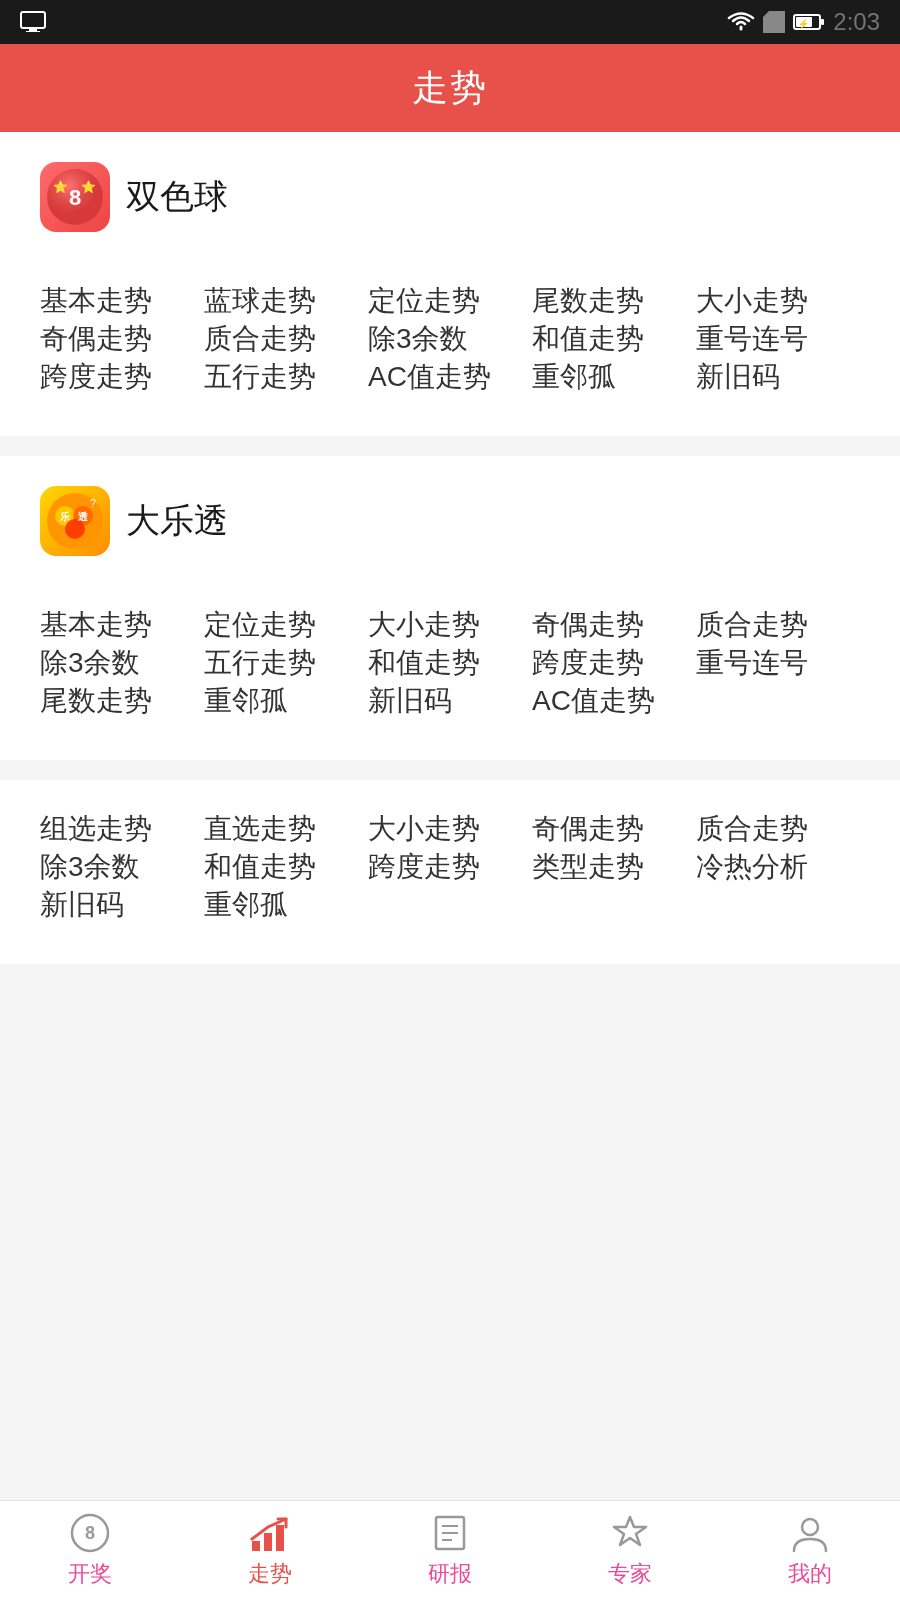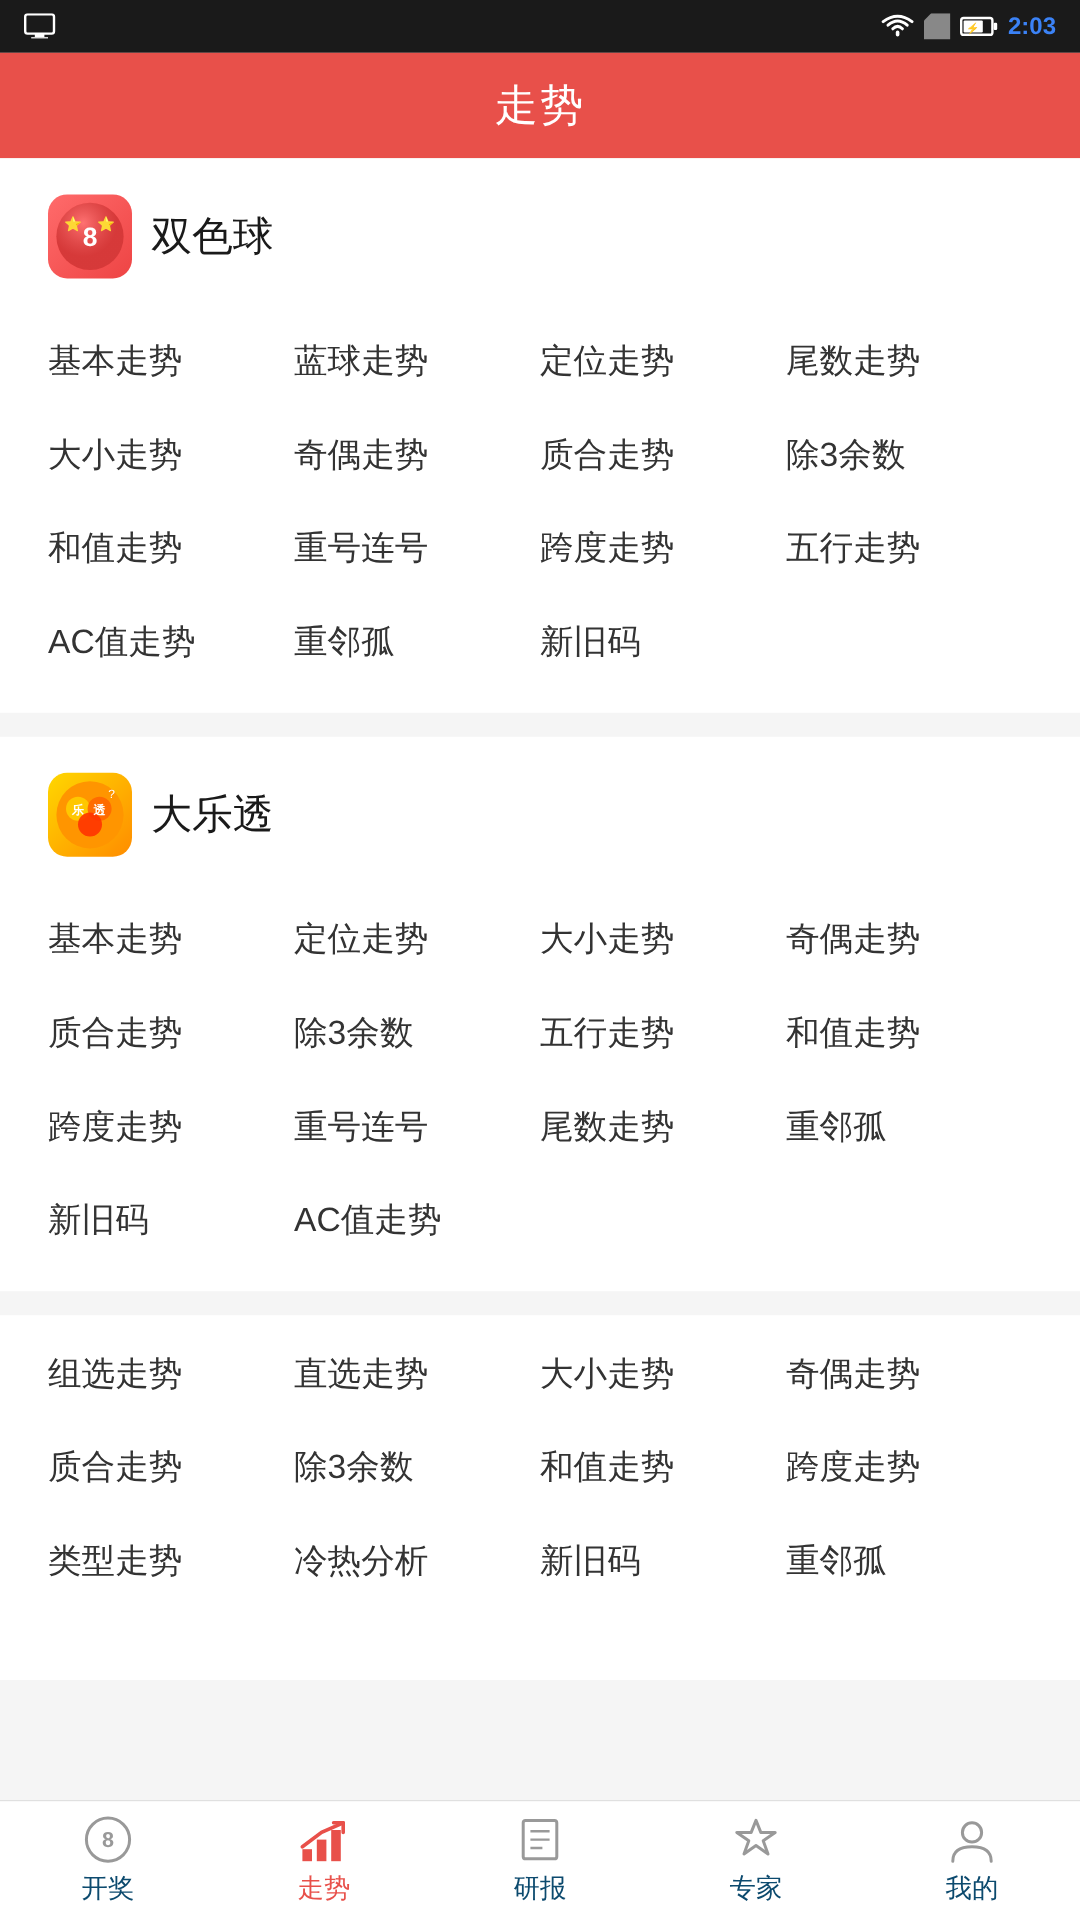--- a/index.html
+++ b/index.html
@@ -70,22 +70,21 @@
     }
 
     .section-title {
       font-size: 34px;
       font-weight: 400;
       color: #1a1a1a;
     }
 
     .menu-grid {
       display: grid;
-      grid-template-columns: repeat(4, 1fr);
-      row-gap: 40px;
+      grid-template-columns: repeat(5, 1fr);
     }
 
     .menu-item {
       font-size: 28px;
       color: #333;
       cursor: pointer;
     }
 
     
     .tab-bar {
@@ -103,21 +102,21 @@
     .tab-item {
       display: flex;
       flex-direction: column;
       align-items: center;
       gap: 6px;
       cursor: pointer;
     }
 
     .tab-label {
       font-size: 22px;
-      color: #0c4a6e;
+      color: #ec4899;
     }
     .tab-label.active {
       color: #e8504a;
     }
 
     
     .icon-badge {
       width: 70px;
       height: 70px;
       border-radius: 16px;
@@ -155,21 +154,21 @@
     <svg width="22" height="22" viewBox="0 0 22 22" fill="#888">
       <polygon points="6,0 22,0 22,22 0,22 0,6" fill="#888"></polygon>
     </svg>
 
     <svg width="32" height="18" viewBox="0 0 32 18" fill="none">
       <rect x="1" y="2" width="26" height="14" rx="2" stroke="white" stroke-width="2"></rect>
       <rect x="28" y="6" width="3" height="6" rx="1" fill="white"></rect>
       <rect x="3" y="4" width="16" height="10" rx="1" fill="white"></rect>
       <text x="5" y="14" font-size="9" fill="#1a1a1a">⚡</text>
     </svg>
-    <span style="color:#3b82f6; font-size:20px; font-weight:700;">2:03</span>
+    <span style="color:#737373; font-size:24px; font-weight:400;">2:03</span>
   </div>
 </div>
 
 <div class="nav-bar">
   <span class="nav-title">走势</span>
 </div>
 
 <div class="content">
 
   <div class="section">

